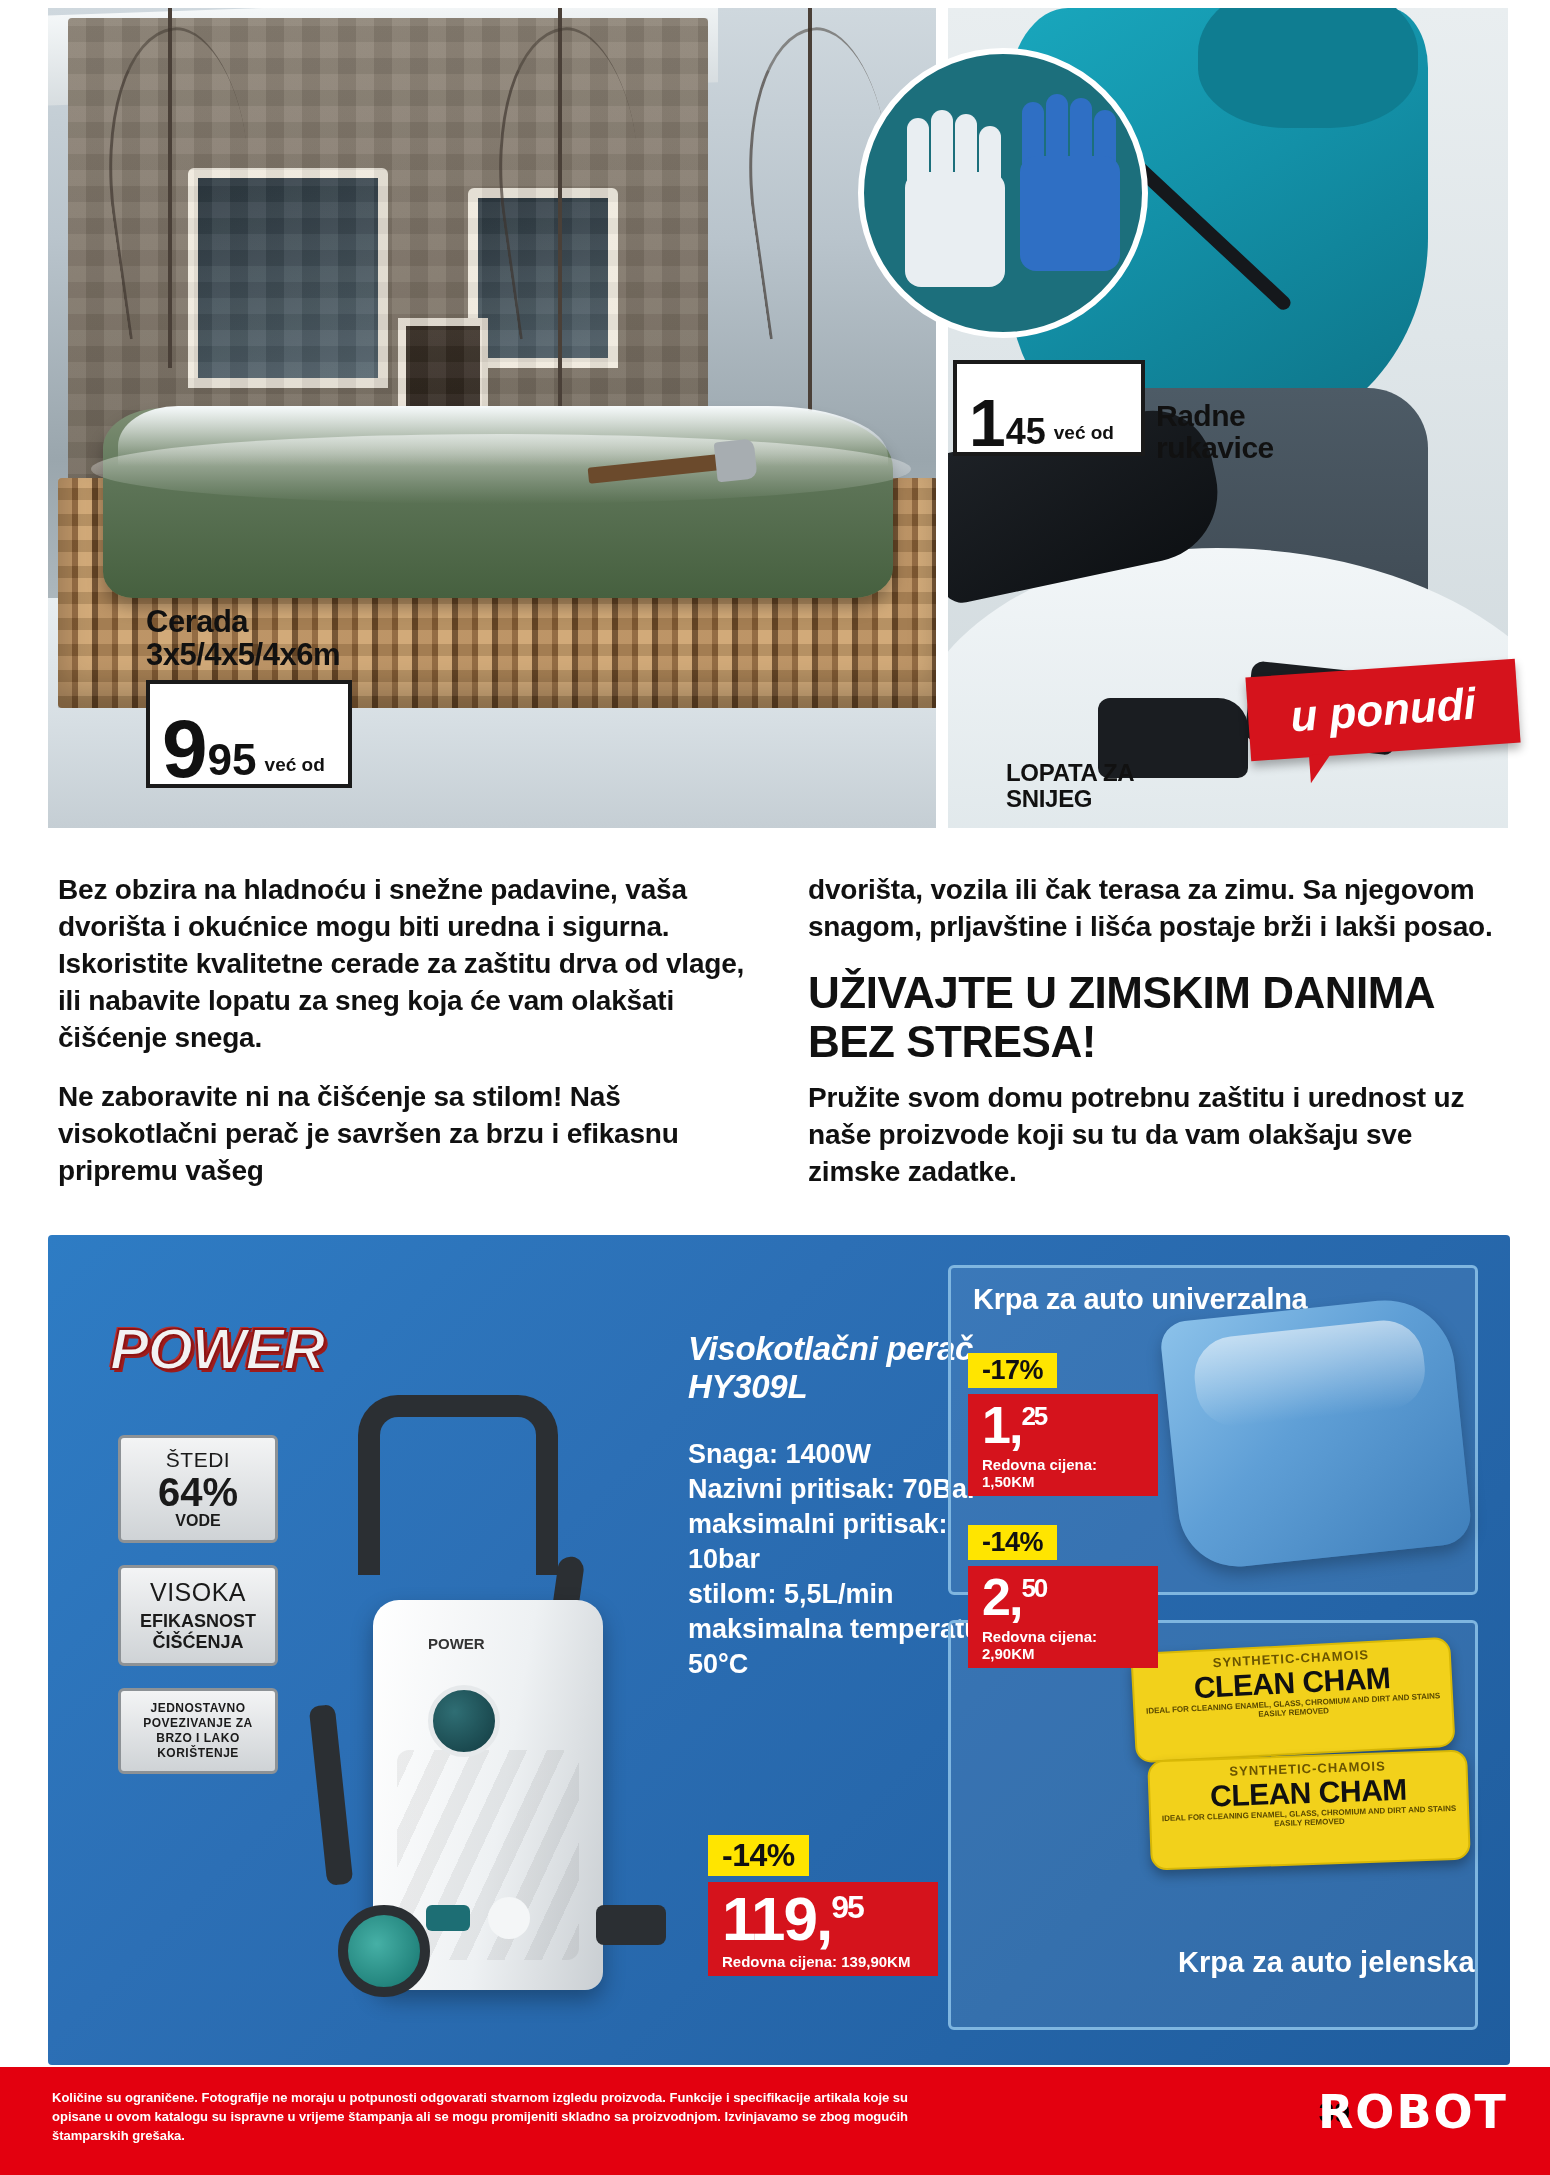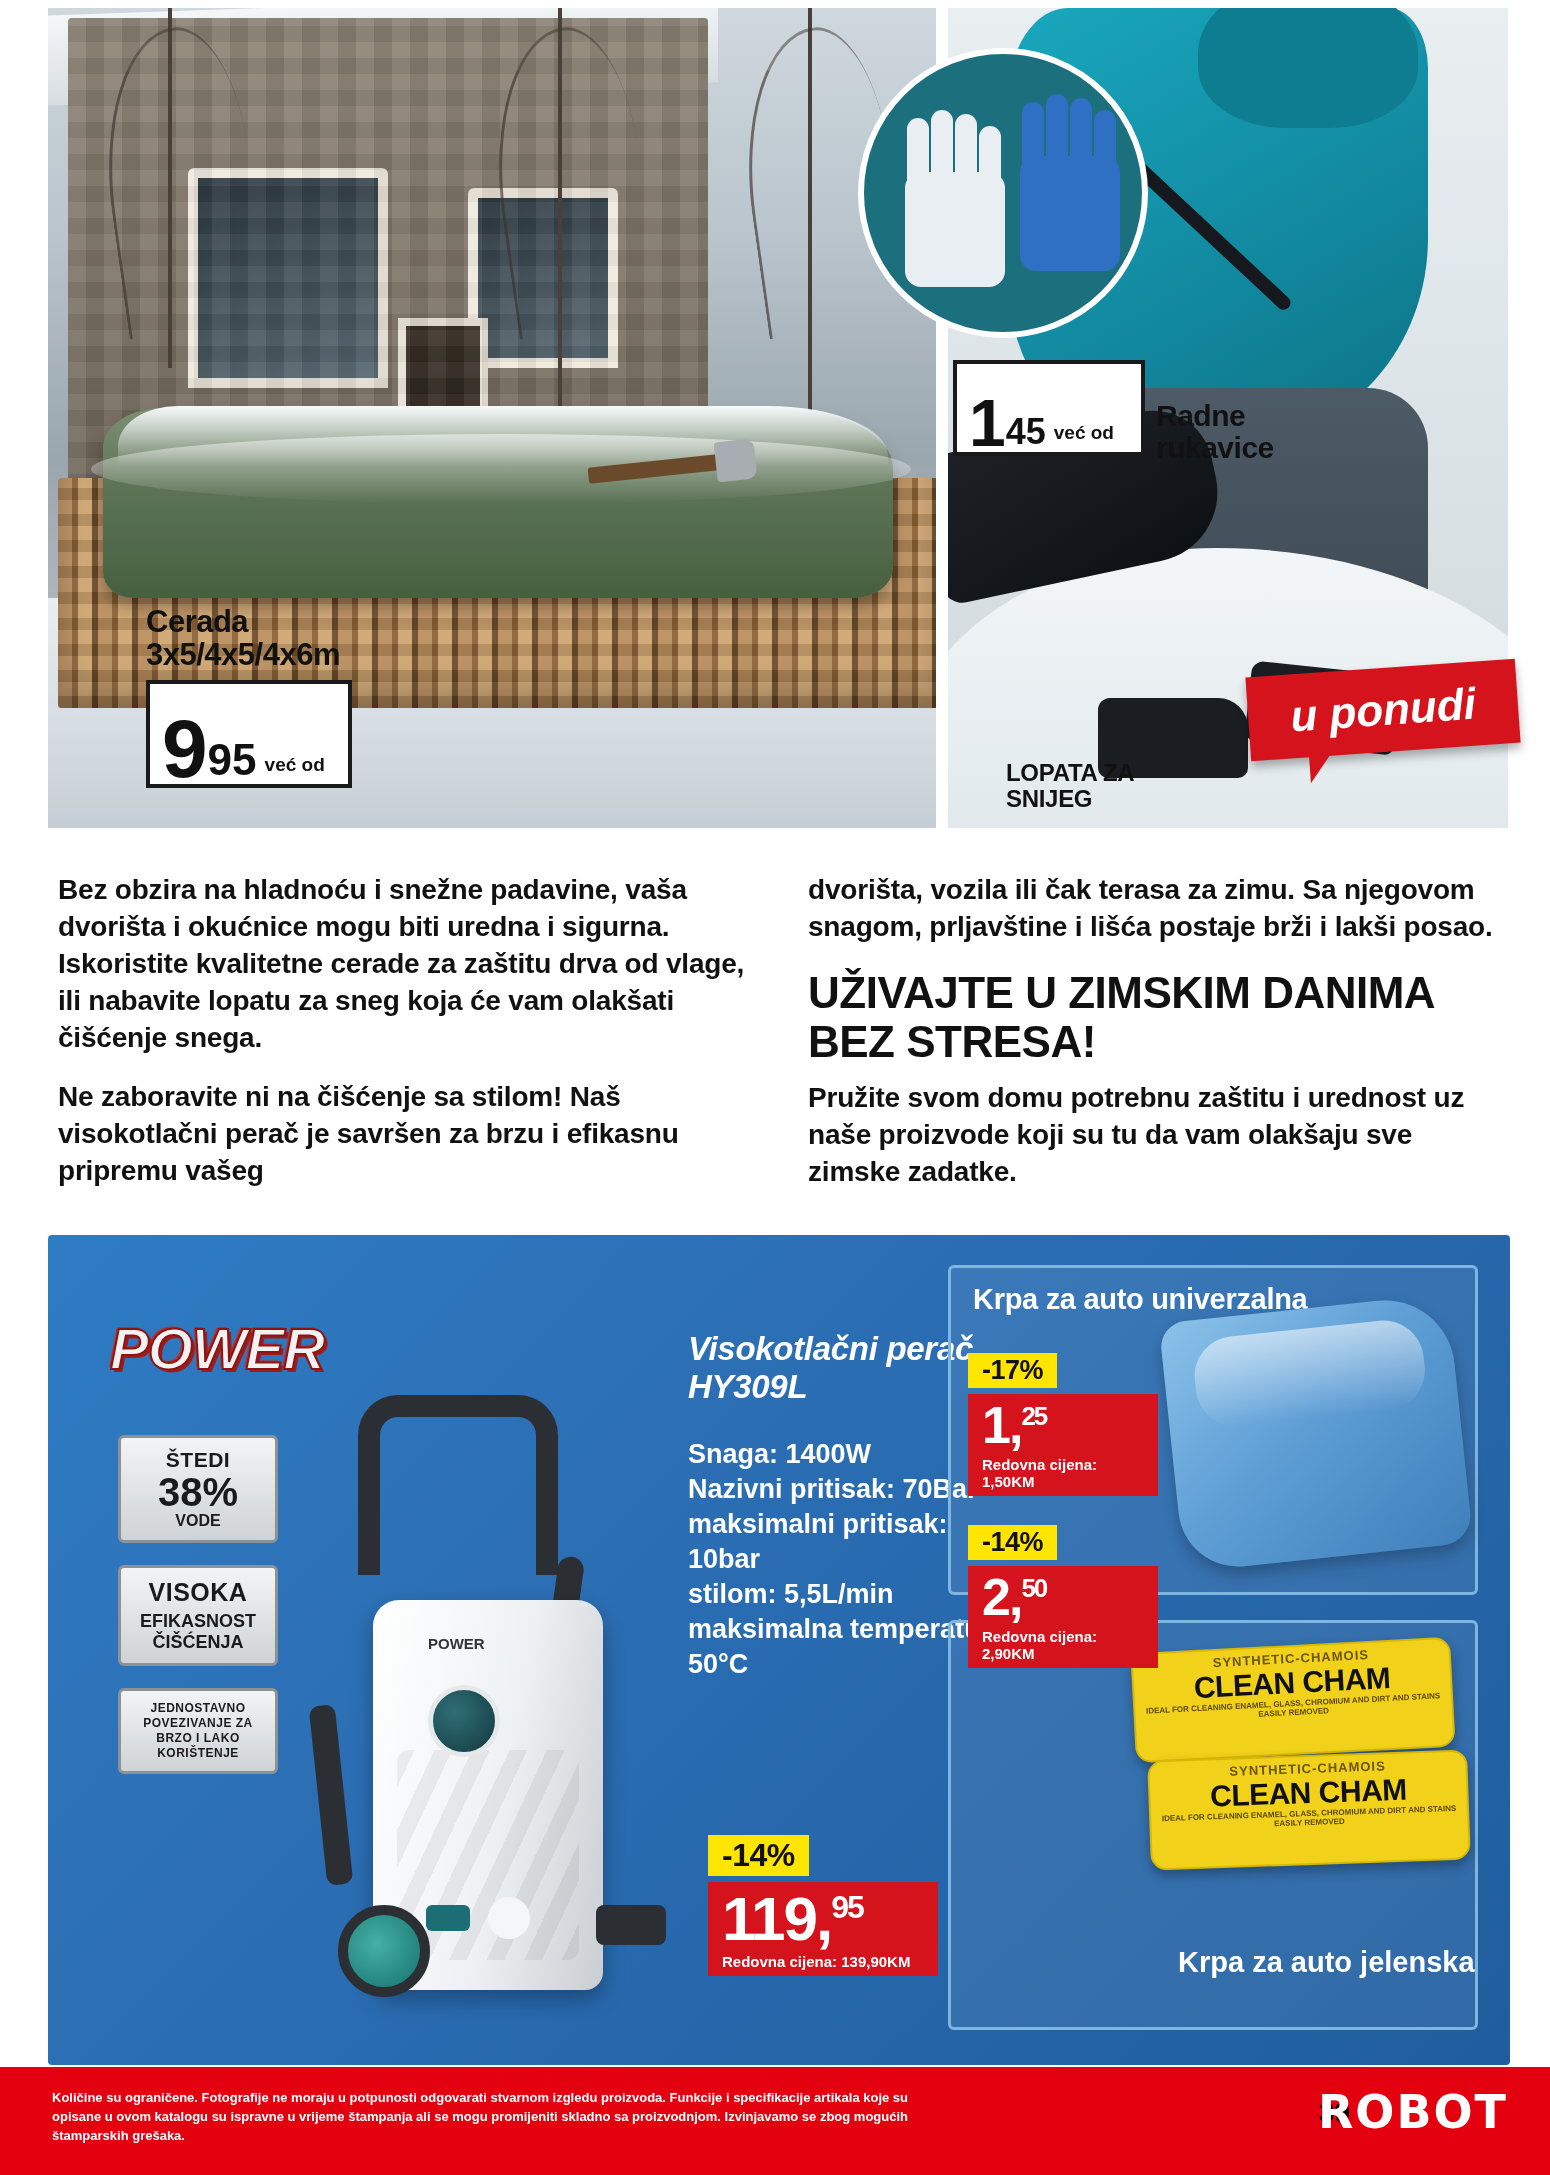--- a/index.html
+++ b/index.html
@@ -216,21 +216,21 @@
     font-style:italic; color:#f2f2f2; letter-spacing:-1px;
     text-shadow: 3px 3px 0 #9d1c1c, -2px -2px 0 #b93030;
     -webkit-text-stroke:2px #8e1414;
   }
   .badges{ position:absolute; left:70px; top:200px; width:160px; }
   .badge{
     width:160px; background:linear-gradient(180deg,#f3f4f5,#cfd3d6);
     border:3px solid #8d9296; border-radius:6px; margin-bottom:22px;
     text-align:center; padding:10px 6px; color:#1a1a1a;
   }
-  .badge .l1{ font-size:21px; font-weight:700; letter-spacing:.5px; }
+  .badge .l1{ font-size:21px; font-weight:400; letter-spacing:.5px; }
   .badge .l2{ font-size:40px; font-weight:800; line-height:1; }
   .badge .l3{ font-size:16px; font-weight:700; }
   .badge.small .l1{ font-size:12px; font-weight:800; line-height:1.25; }
 
   .washer{
     position:absolute; left:230px; top:150px; width:420px; height:660px;
   }
   .w-body{
     position:absolute; left:95px; top:215px; width:230px; height:390px;
     background:linear-gradient(100deg,#ffffff 0%,#eef1f3 55%,#c9ced2 100%);
@@ -438,21 +438,21 @@
     </div>
   </div>
 
   <div class="panel">
 
     <div class="power-logo">POWER</div>
 
     <div class="badges">
       <div class="badge">
         <div class="l1">ŠTEDI</div>
-        <div class="l2">38%</div>
+        <div class="l2">64%</div>
         <div class="l3">VODE</div>
       </div>
       <div class="badge">
         <div class="l1" style="font-size:25px">VISOKA</div>
         <div class="l3" style="font-size:18px;margin-top:4px">EFIKASNOST ČIŠĆENJA</div>
       </div>
       <div class="badge small">
         <div class="l1">JEDNOSTAVNO POVEZIVANJE ZA BRZO I LAKO KORIŠTENJE</div>
       </div>
     </div>

